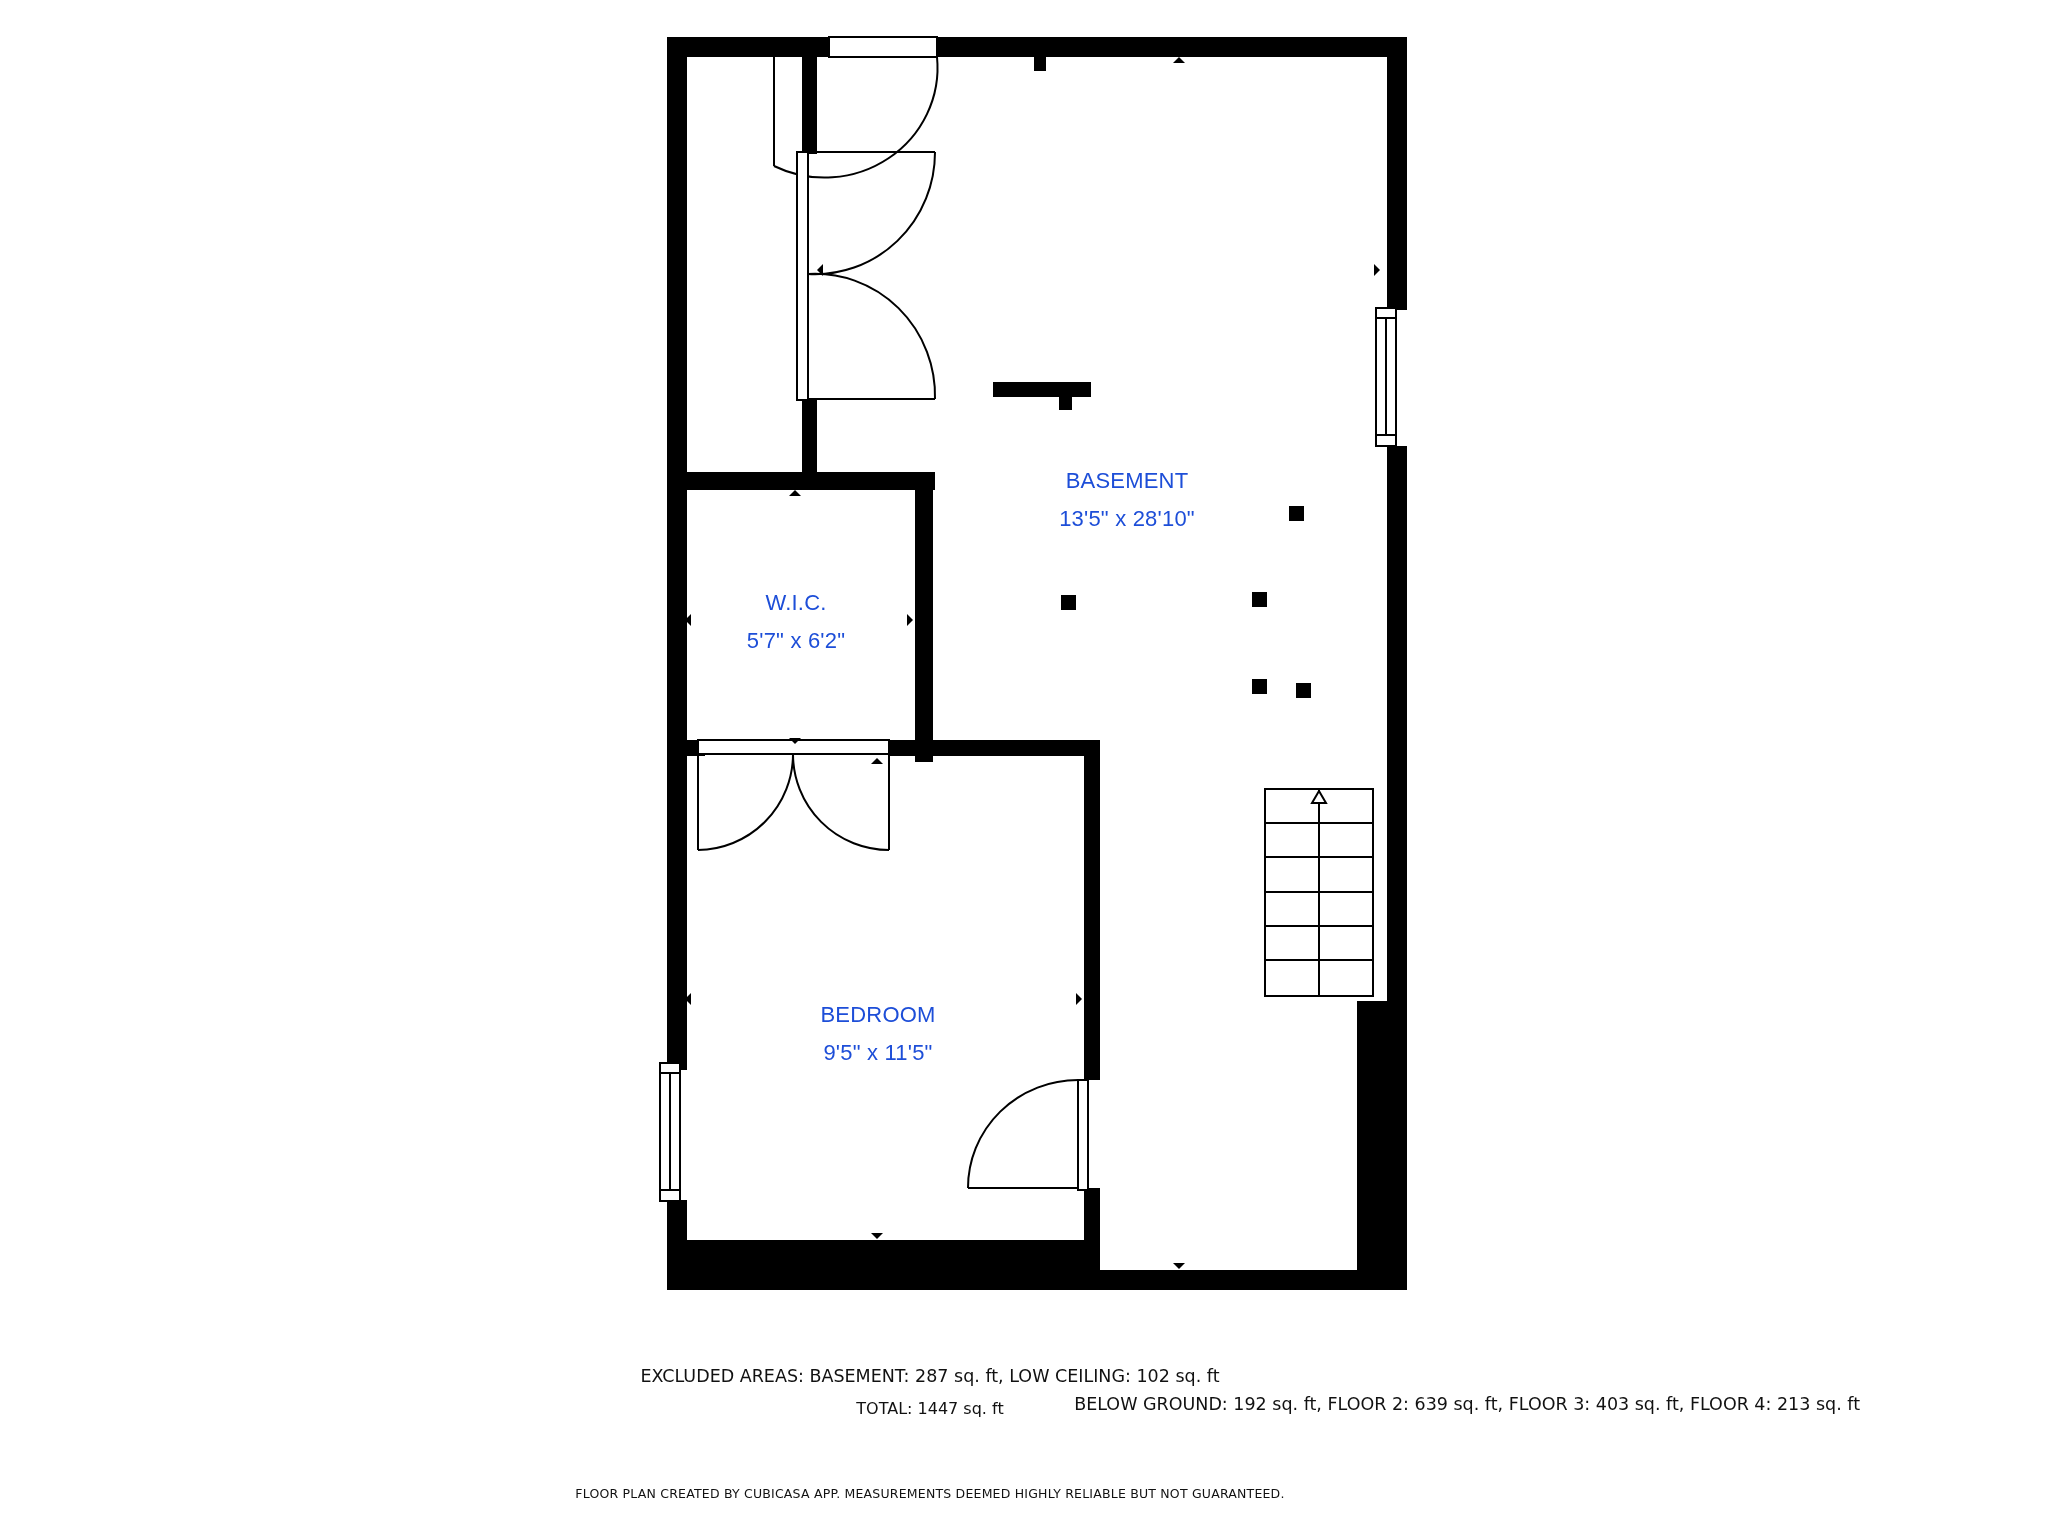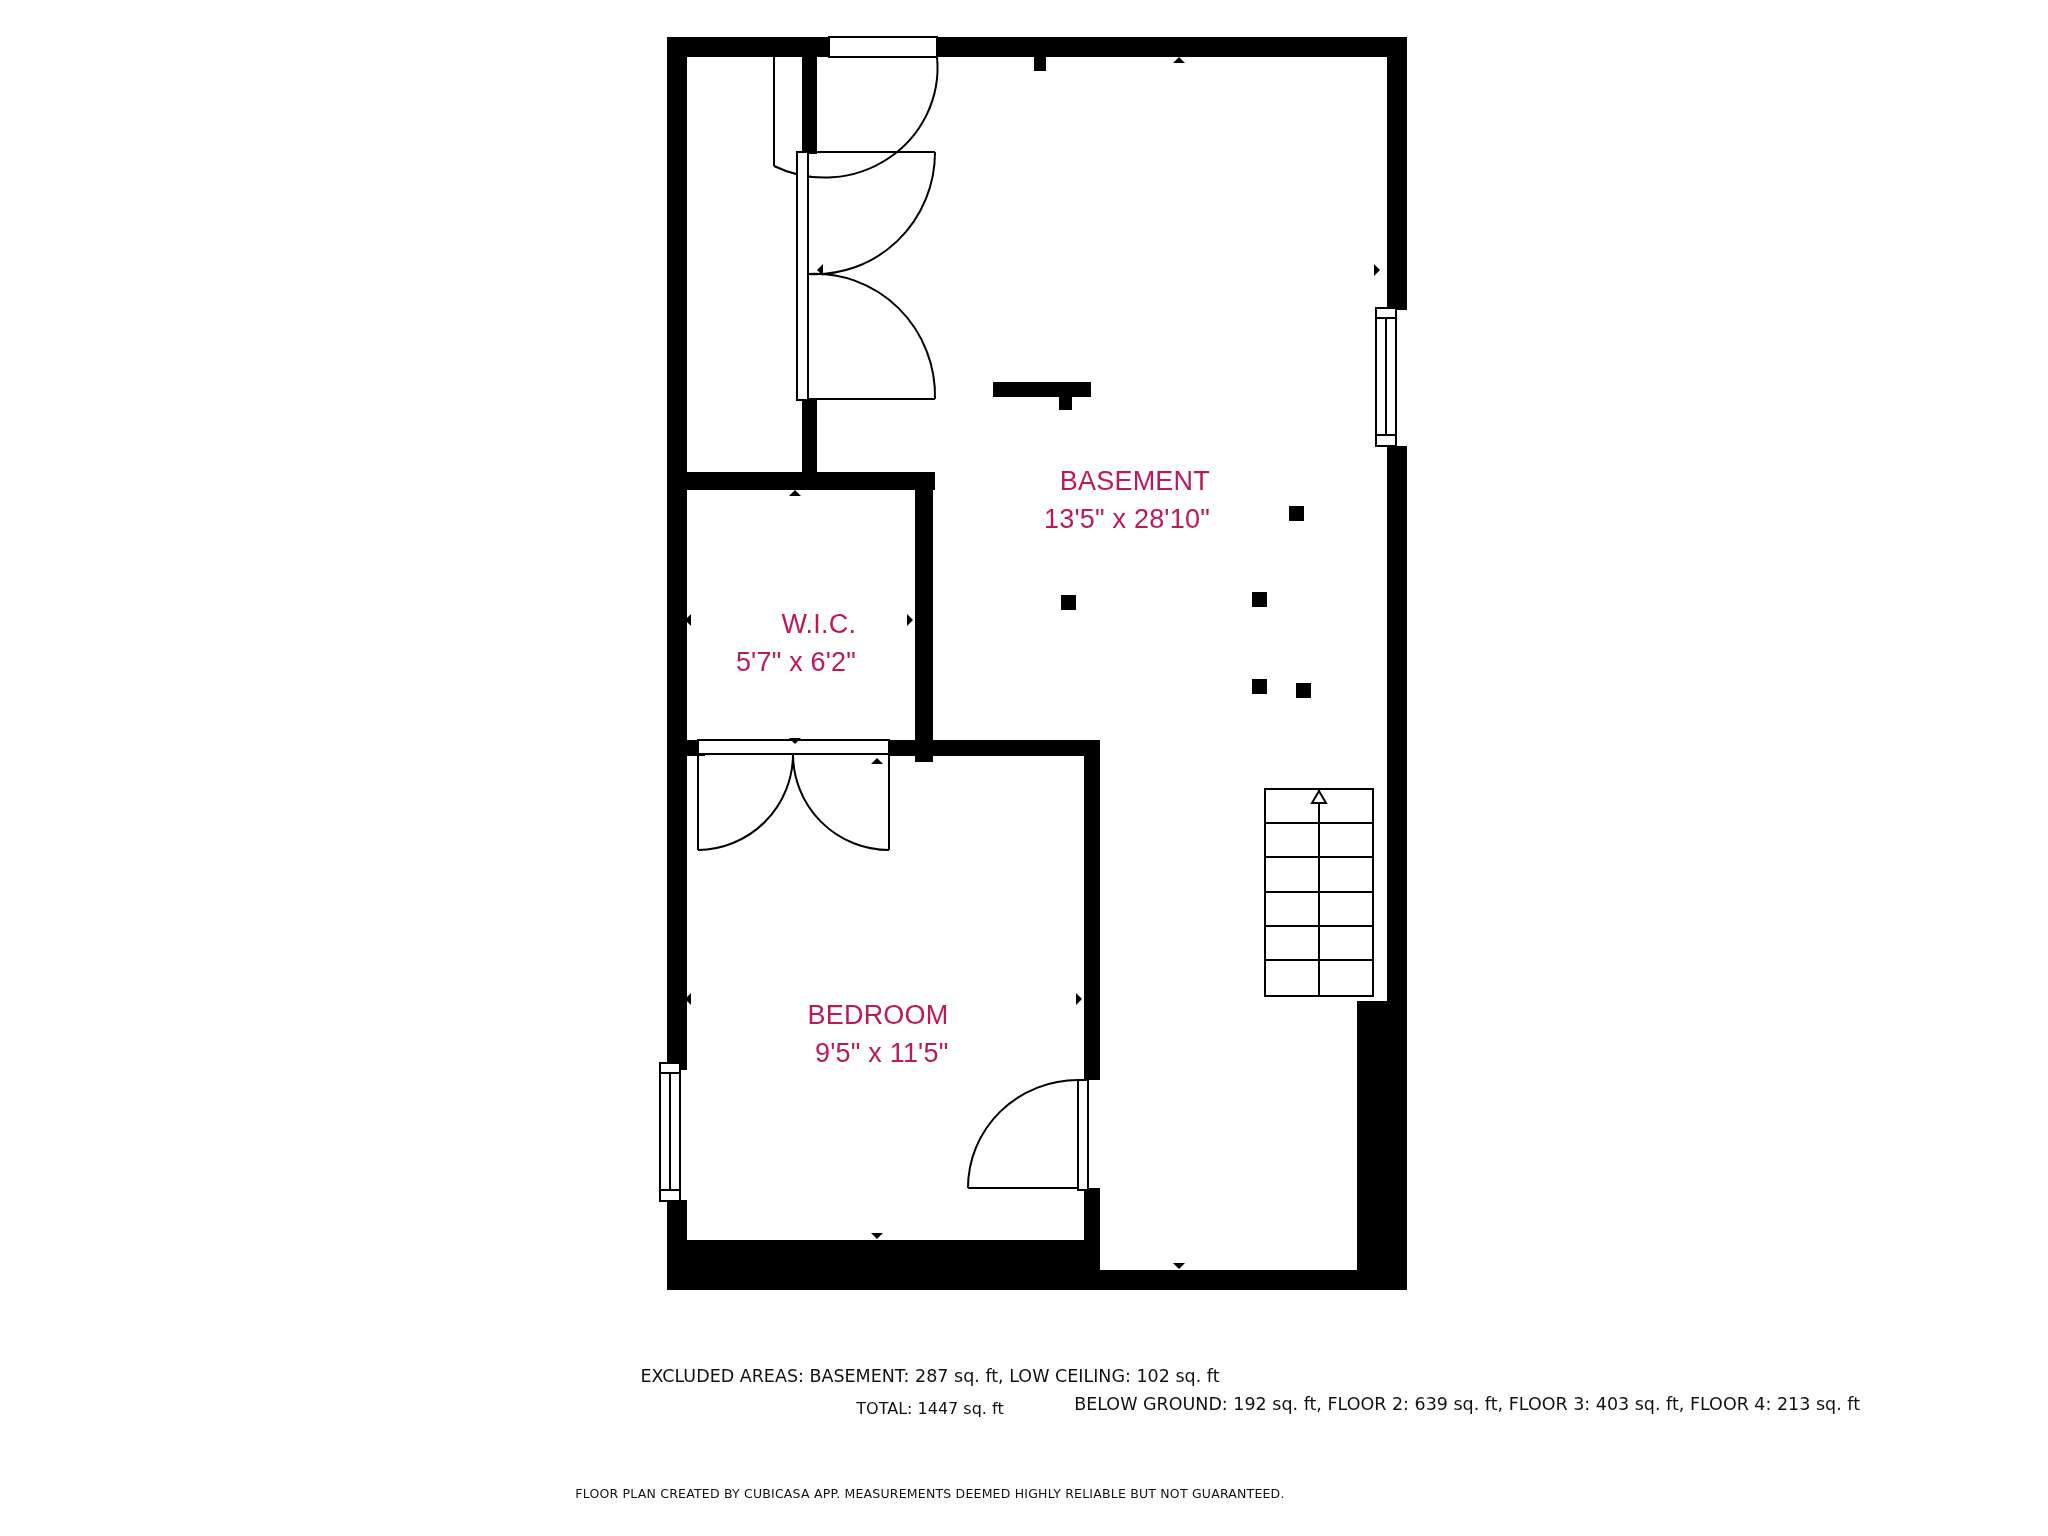--- a/index.html
+++ b/index.html
@@ -1,20 +1,20 @@
 <!DOCTYPE html>
 <html><head>
 <meta charset="utf-8">
 <style>
   html, body { margin: 0; padding: 0; background: #ffffff; }
   body { width: 2048px; height: 1536px; position: relative; overflow: hidden;
          font-family: "Liberation Sans", "DejaVu Sans", sans-serif; color: #111; }
   #plan { position: absolute; left: 0; top: 0; width: 2048px; height: 1536px; }
-  .room-label { position: absolute; text-align: right; font-size: 27px; line-height: 38px;
-                color: #be185d; letter-spacing: 0.2px; white-space: nowrap; transform: translateX(-50%); }
+  .room-label { position: absolute; text-align: center; font-size: 22px; line-height: 38px;
+                color: #1d4ed8; letter-spacing: 0.2px; white-space: nowrap; transform: translateX(-50%); }
   .footer { position: absolute; left: 0; width: 1860px; text-align: center;
             font-family: "DejaVu Sans", sans-serif; color: #111; }
   .footer-line { font-size: 17.5px; line-height: 24px; }
   .credit { font-size: 12.5px; letter-spacing: 0.2px; }
 </style>
 </head>
 <body>
 
 <svg id="plan" viewBox="0 0 2048 1536" xmlns="http://www.w3.org/2000/svg">
 
@@ -142,21 +142,21 @@
     <path d="M691 993 L685 999 L691 1005 Z"></path>
     <path d="M1076 993 L1082 999 L1076 1005 Z"></path>
     <path d="M871 1233 L877 1239 L883 1233 Z"></path>
   </g>
 </svg>
 
 <div class="room-label" style="left:1127px; top:462px;">
   <div>BASEMENT</div>
   <div>13'5" x 28'10"</div>
 </div>
-<div class="room-label" style="left:796px; top:584px;margin-top:21px;">
+<div class="room-label" style="left:796px; top:584px;">
   <div>W.I.C.</div>
   <div>5'7" x 6'2"</div>
 </div>
 <div class="room-label" style="left:878px; top:996px;">
   <div>BEDROOM</div>
   <div>9'5" x 11'5"</div>
 </div>
 
 <div class="footer total" style="top:1399px;">TOTAL: 1447 sq. ft</div>
 <div class="footer footer-line" style="top:1392px;text-align:right;">BELOW GROUND: 192 sq. ft, FLOOR 2: 639 sq. ft, FLOOR 3: 403 sq. ft, FLOOR 4: 213 sq. ft</div>

